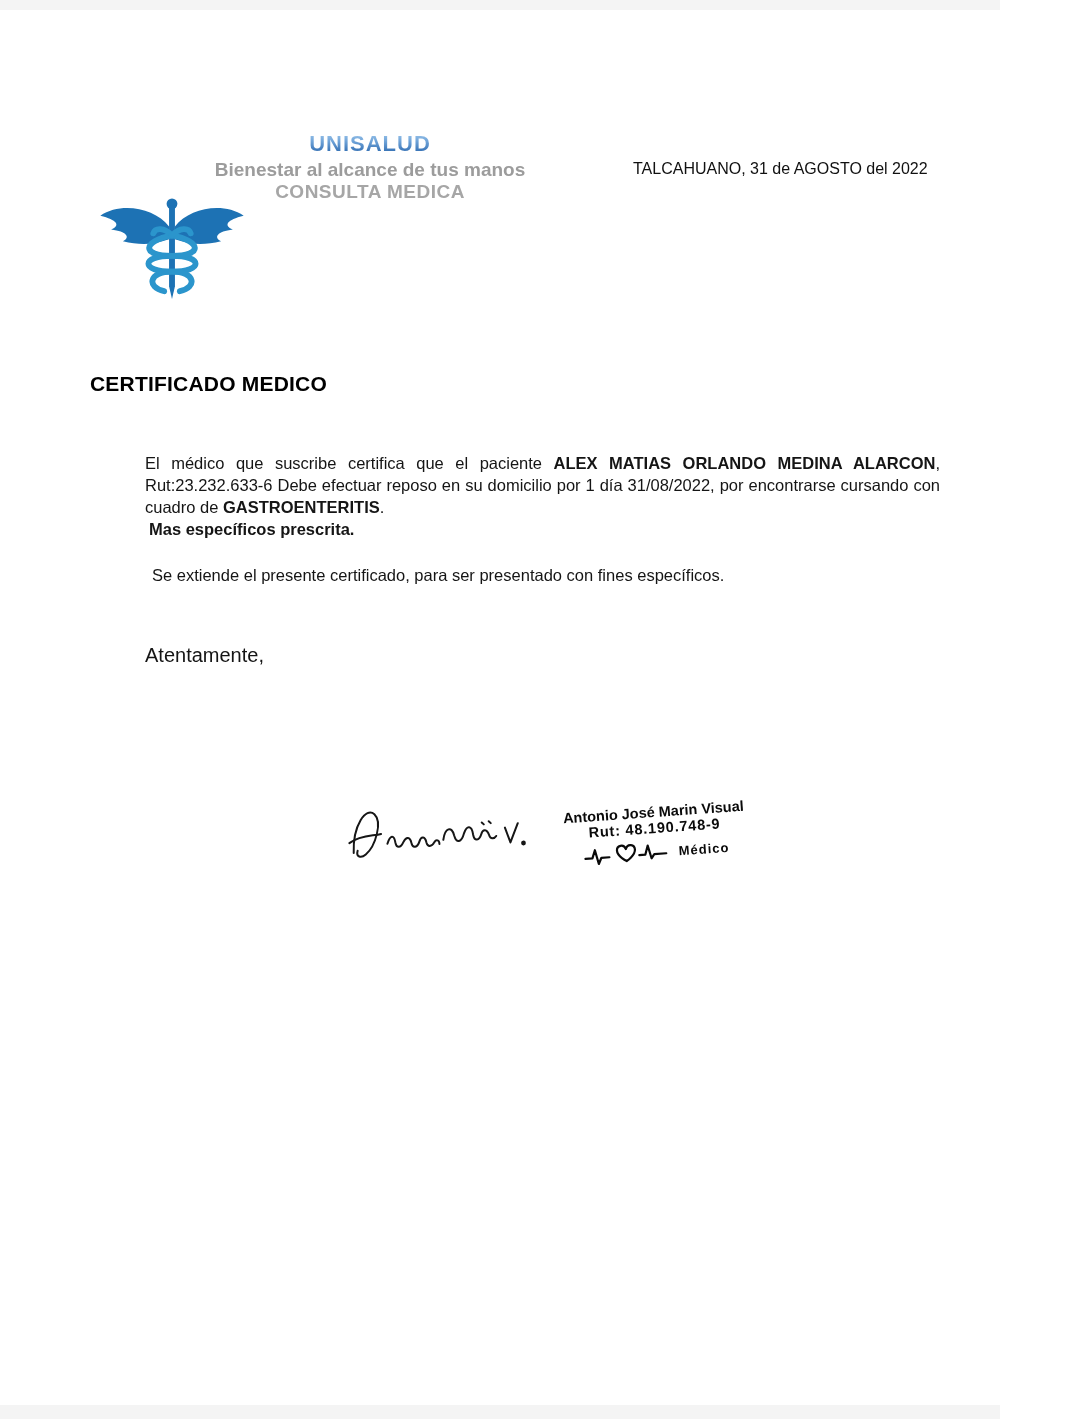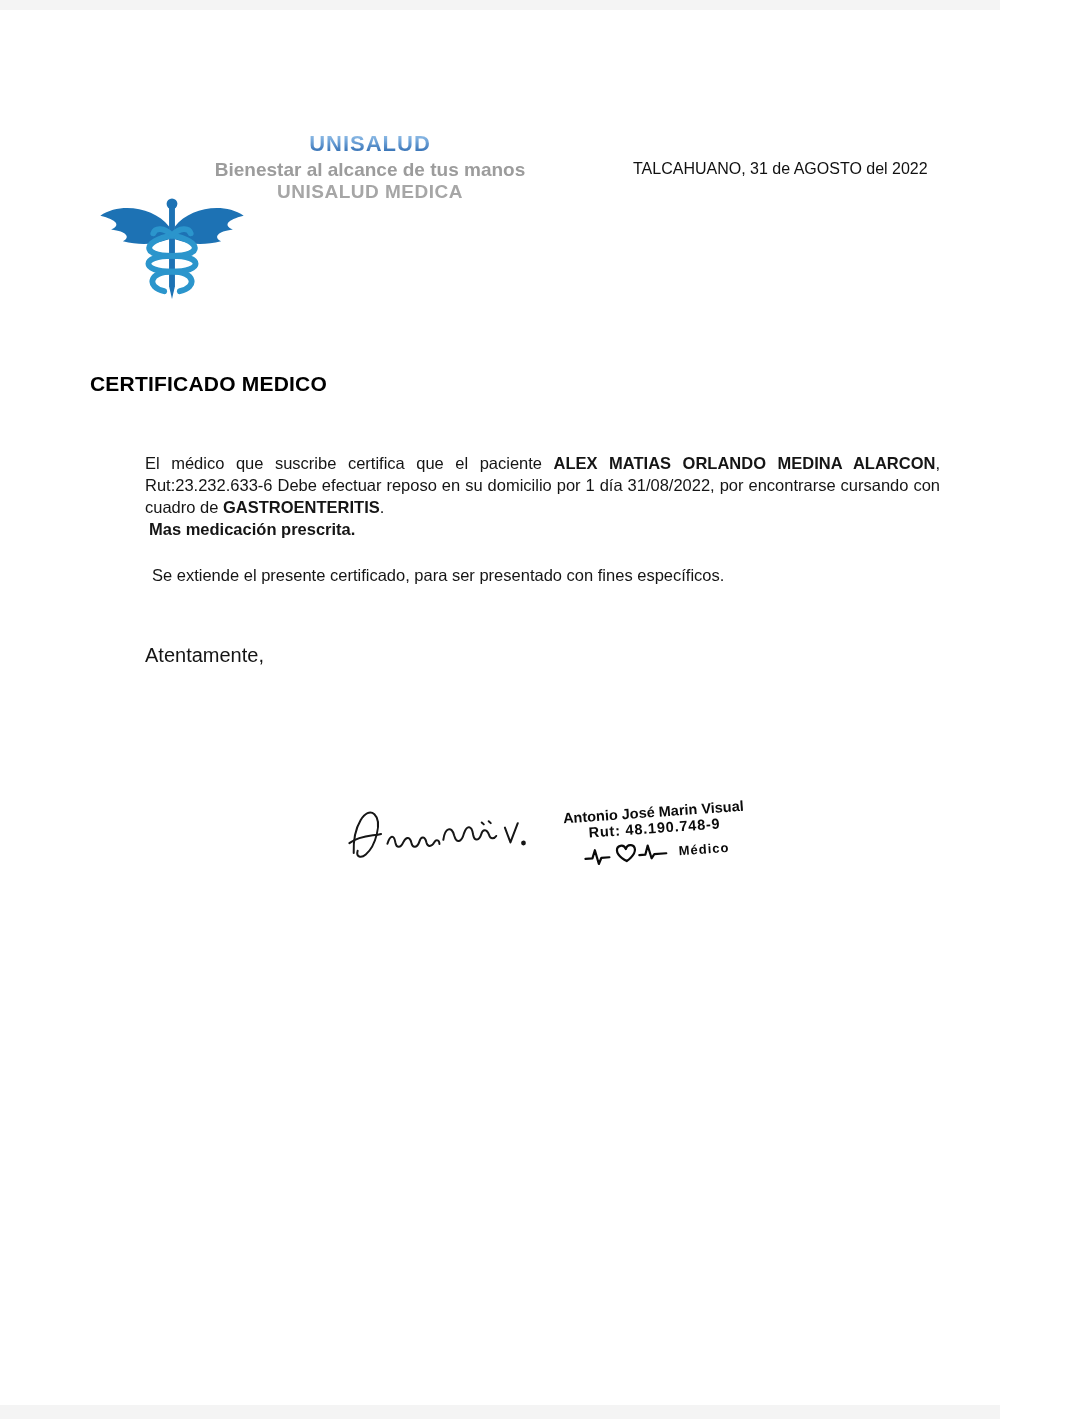--- a/index.html
+++ b/index.html
@@ -69,21 +69,21 @@
 </head>
 <body>
 
 <div class="page">
 
   <div class="strip top"></div>
 
   <div class="clinic-block">
     <div class="clinic-name">UNISALUD</div>
     <div class="tagline">Bienestar al alcance de tus manos</div>
-    <div class="consult">UNISALUD MEDICA</div>
+    <div class="consult">CONSULTA MEDICA</div>
   </div>
 
   <div class="date-line">TALCAHUANO, 31 de AGOSTO del 2022</div>
 
   <div class="logo-wrap">
     <svg width="164" height="108" viewBox="0 0 160 110" aria-hidden="true">
       <g fill="#1d72b4">
         <circle cx="80" cy="8" r="5.5"></circle>
         <path d="M77,10 h6 v82 l-3,13 l-3,-13 z"></path>
         <path d="M77,31 C62,12 28,6 7,20 C24,24 28,30 18,34 C34,36 38,42 30,46 C47,50 60,50 77,44 Z"></path>
@@ -95,21 +95,21 @@
         <path d="M80,40 C72,32 63,32 61,38"></path>
         <path d="M80,40 C88,32 97,32 99,38"></path>
       </g>
     </svg>
   </div>
 
   <div class="title">CERTIFICADO MEDICO</div>
 
   <div class="body-block">
     <p class="justified"><span>El médico que suscribe certifica que el paciente </span><b>ALEX MATIAS ORLANDO MEDINA ALARCON</b><span>, Rut:23.232.633-6 Debe efectuar reposo en su domicilio por 1 día 31/08/2022, por encontrarse cursando con cuadro de </span><b>GASTROENTERITIS</b><span>.</span></p>
-    <p class="mas-line"><span>Mas medicación prescrita</span><span>.</span></p>
+    <p class="mas-line"><span>Mas específicos prescrita</span><span>.</span></p>
   </div>
 
   <p class="extend">Se extiende el presente certificado, para ser presentado con fines específicos.</p>
 
   <p class="closing">Atentamente,</p>
 
   <div class="signature-svg">
     <svg width="185" height="62" viewBox="0 0 185 62" aria-hidden="true">
       <g fill="none" stroke="#161616" stroke-width="2" stroke-linecap="round" stroke-linejoin="round">
         <path d="M8,52 C8,24 22,6 30,14 C38,22 30,46 20,54 C15,58 10,56 12,50"></path>

